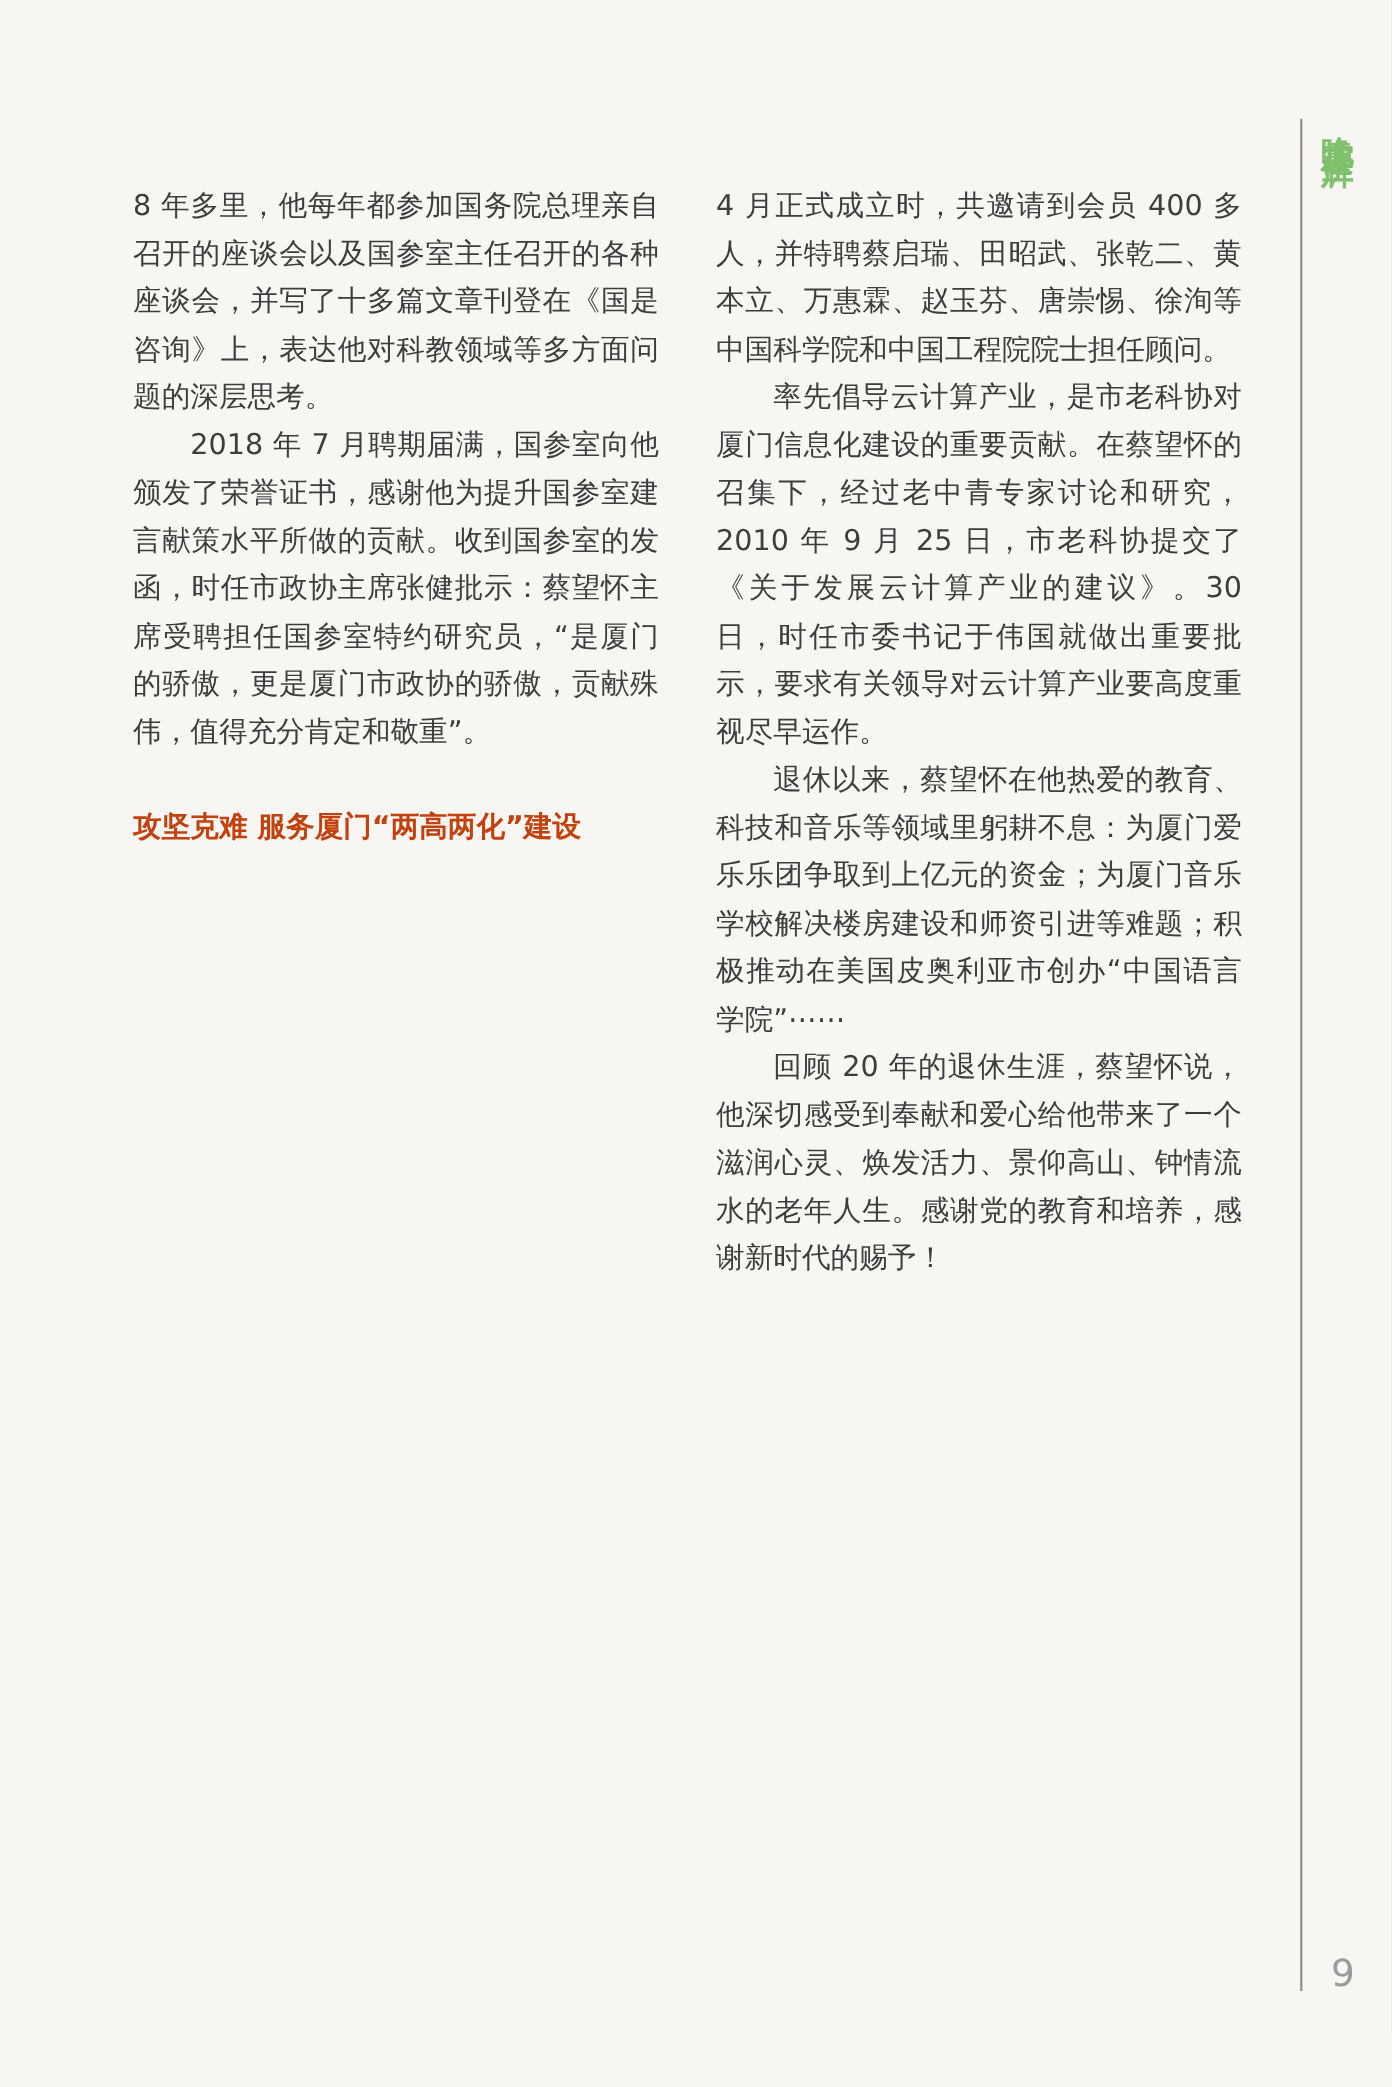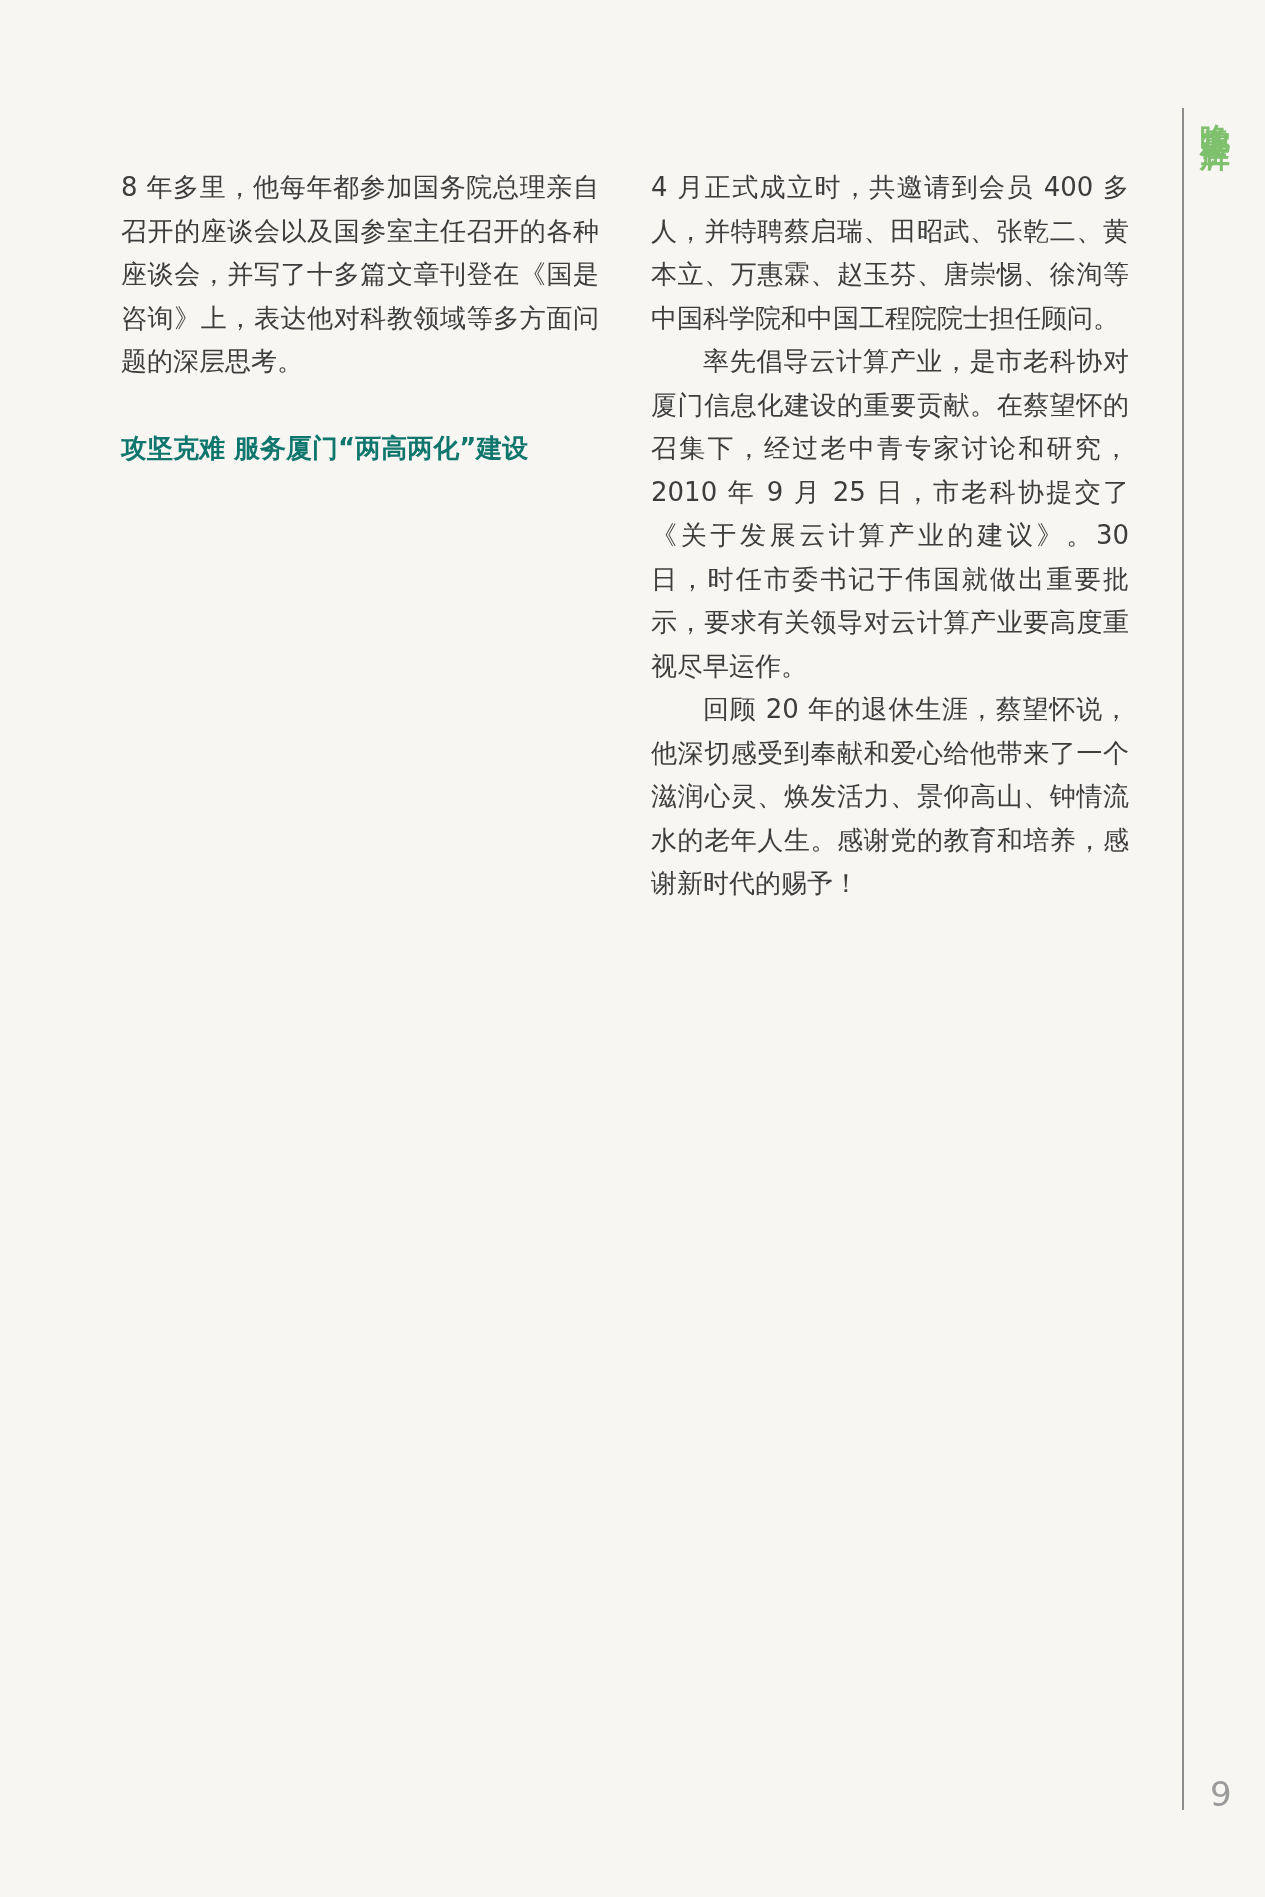--- a/index.html
+++ b/index.html
@@ -20,21 +20,21 @@
     line-height:43.5px;
     text-align:justify;
   }
   .col-left{left:121px;}
   .col-right{left:651px;}
   .col p,.col h3{margin:0;padding:0;font-size:26px;font-weight:normal;}
   .col .indent{text-indent:2em;}
   .col .cont{text-indent:0;}
   .col .heading{
     font-weight:bold;
-    color:#0f766e;
+    color:#c2410c;
     margin-top:43px;
     text-indent:0;
   }
   .side-rule{
     position:absolute;
     left:1182px;top:108px;
     width:2px;height:1702px;
     background:#8d8d8d;
   }
   .side-label{
@@ -52,26 +52,28 @@
     font-size:34px;
   }
 </style>
 </head>
 <body>
 
 <div class="page" style="background: rgb(247, 246, 242);">
 
   <div class="col col-left" id="left-col">
       <p class="cont">8 年多里，他每年都参加国务院总理亲自召开的座谈会以及国参室主任召开的各种座谈会，并写了十多篇文章刊登在《国是咨询》上，表达他对科教领域等多方面问题的深层思考。</p>
+      <p class="indent">2018 年 7 月聘期届满，国参室向他颁发了荣誉证书，感谢他为提升国参室建言献策水平所做的贡献。收到国参室的发函，时任市政协主席张健批示：蔡望怀主席受聘担任国参室特约研究员，“是厦门的骄傲，更是厦门市政协的骄傲，贡献殊伟，值得充分肯定和敬重”。</p>
       <h3 class="heading">攻坚克难  服务厦门“两高两化”建设</h3>
     </div>
 
   <div class="col col-right" id="right-col">
       <p class="cont">4 月正式成立时，共邀请到会员 400 多人，并特聘蔡启瑞、田昭武、张乾二、黄本立、万惠霖、赵玉芬、唐崇惕、徐洵等中国科学院和中国工程院院士担任顾问。</p>
       <p class="indent">率先倡导云计算产业，是市老科协对厦门信息化建设的重要贡献。在蔡望怀的召集下，经过老中青专家讨论和研究，2010 年 9 月 25 日，市老科协提交了《关于发展云计算产业的建议》。30 日，时任市委书记于伟国就做出重要批示，要求有关领导对云计算产业要高度重视尽早运作。</p>
+      <p class="indent">退休以来，蔡望怀在他热爱的教育、科技和音乐等领域里躬耕不息：为厦门爱乐乐团争取到上亿元的资金；为厦门音乐学校解决楼房建设和师资引进等难题；积极推动在美国皮奥利亚市创办“中国语言学院”⋯⋯</p>
       <p class="indent">回顾 20 年的退休生涯，蔡望怀说，他深切感受到奉献和爱心给他带来了一个滋润心灵、焕发活力、景仰高山、钟情流水的老年人生。感谢党的教育和培养，感谢新时代的赐予！</p>
     </div>
 
   <div class="side-rule" style="background: rgb(141, 141, 141);"></div>
 
   <div class="side-label" style="color: rgb(127, 192, 109);">晚霞生辉</div>
 
   <div class="page-number" style="color: rgb(155, 155, 155);">9</div>
 
 </div>

